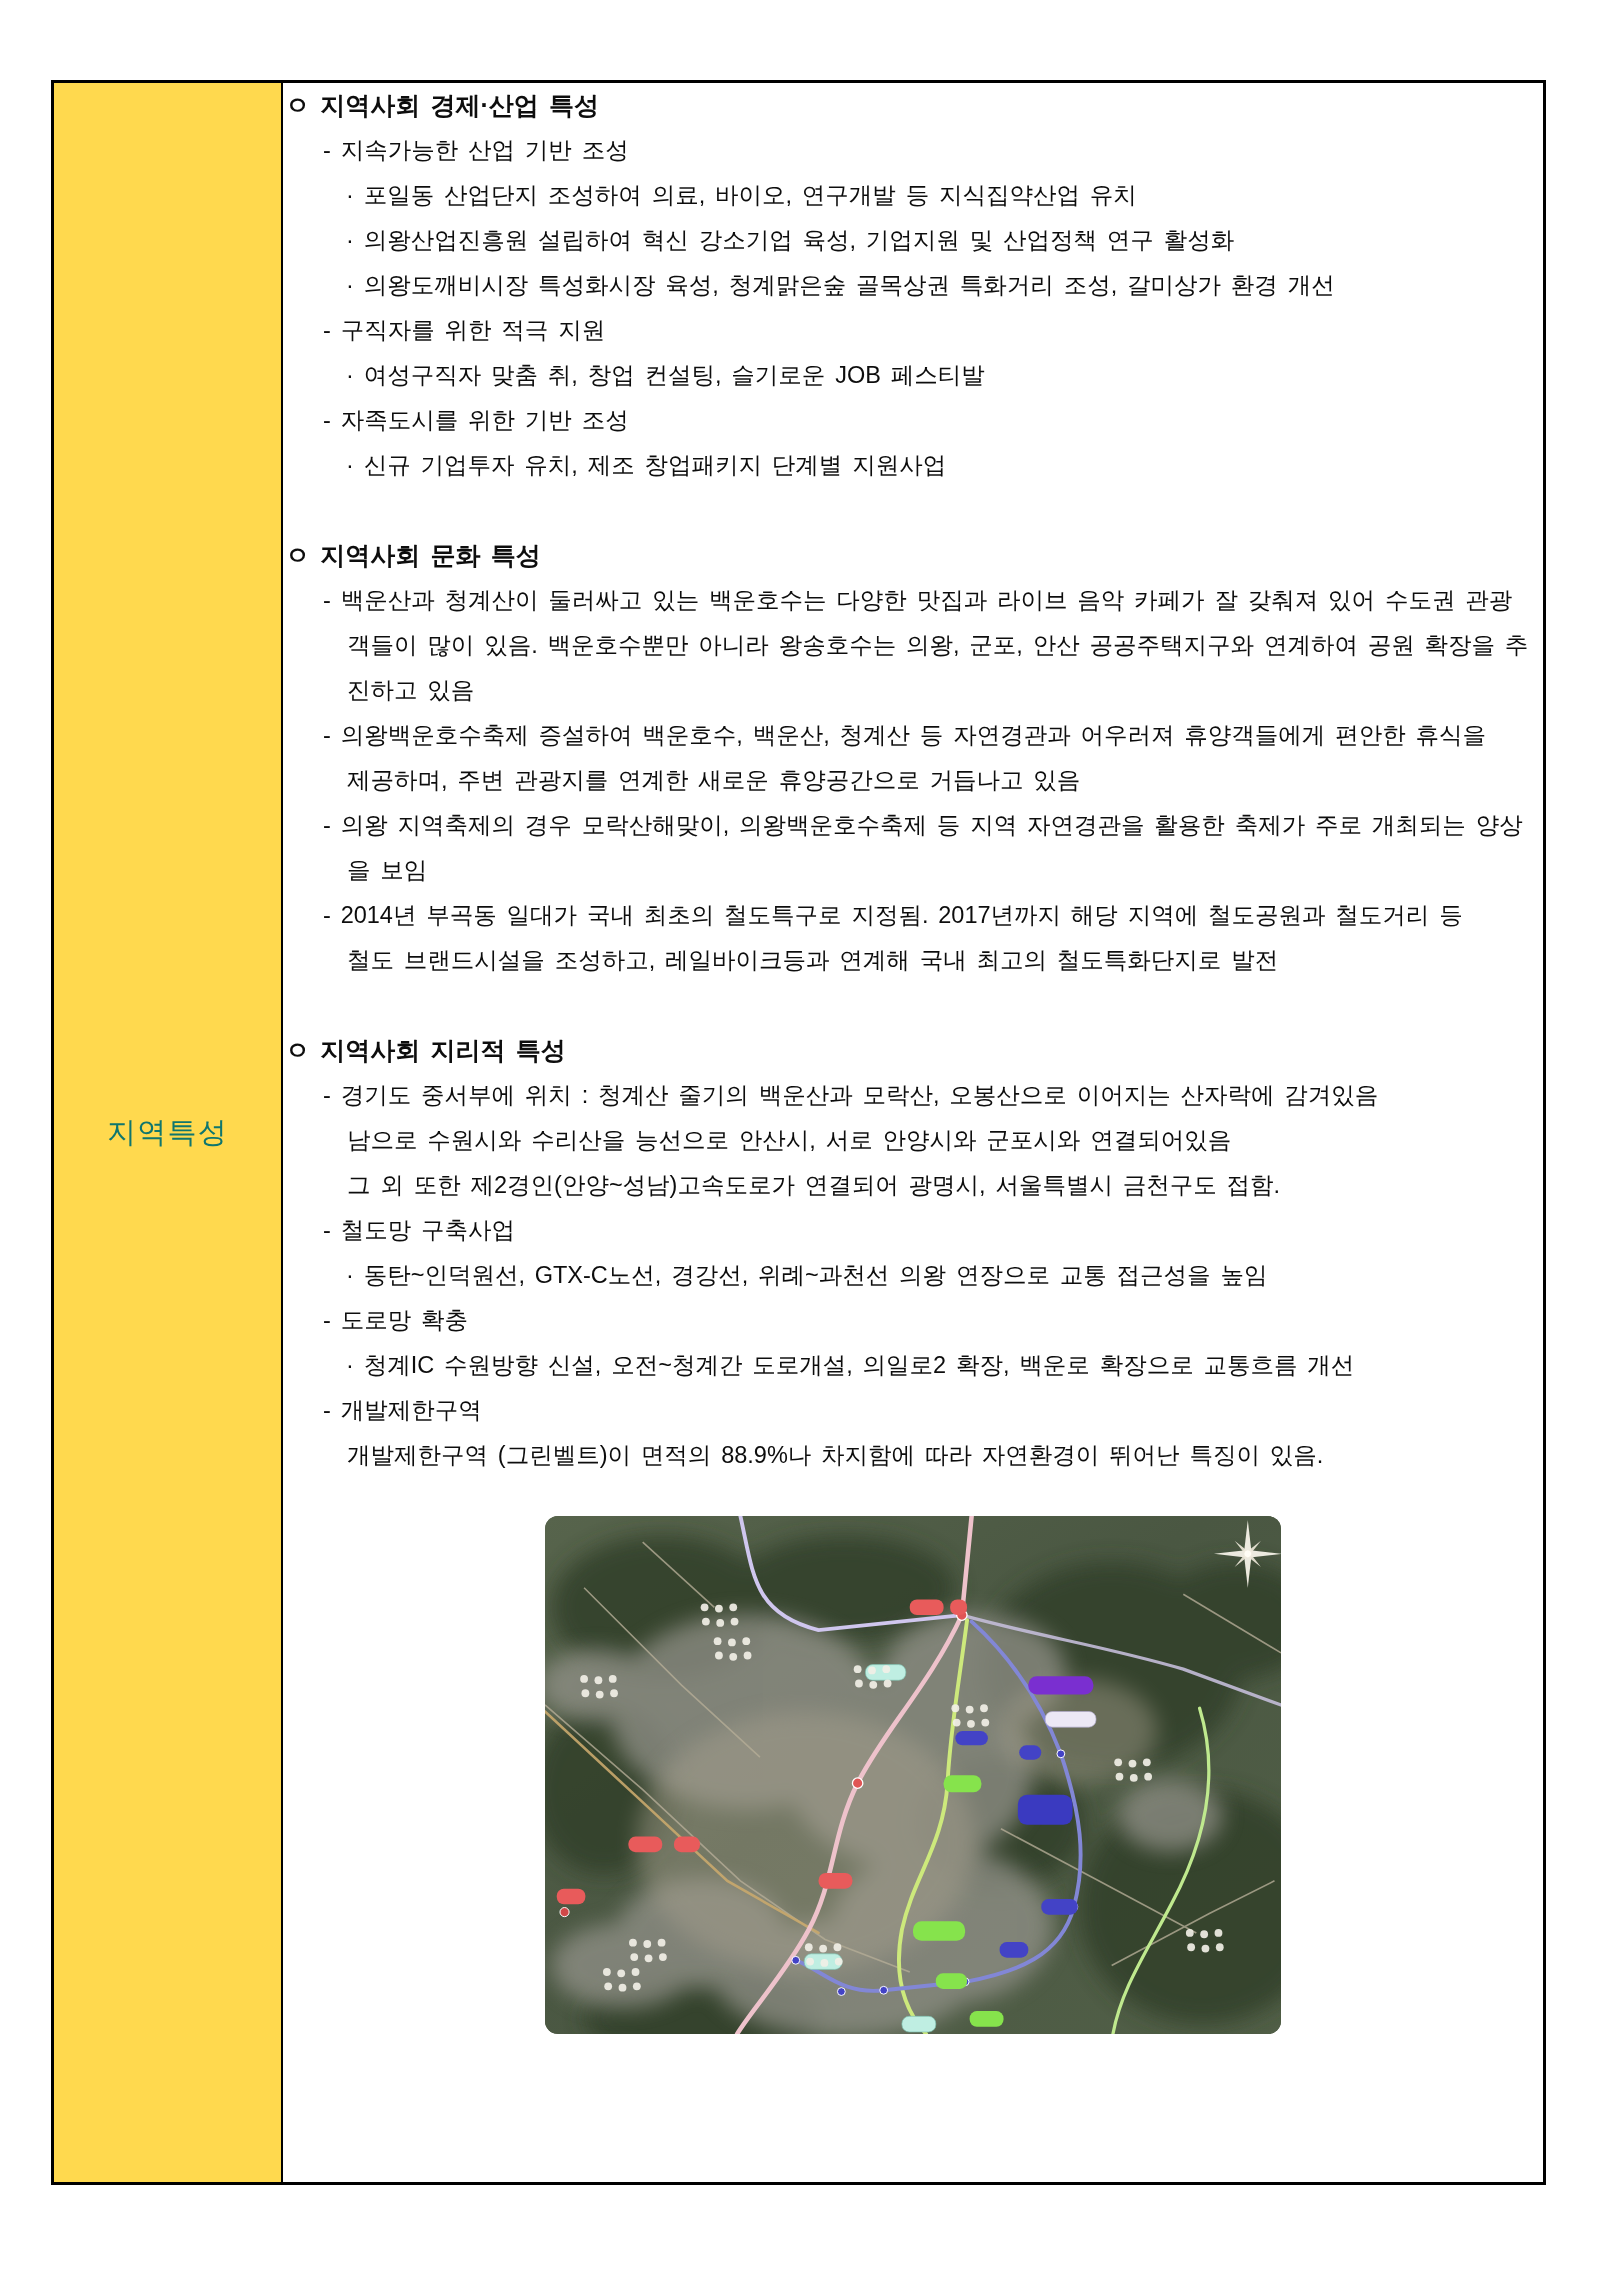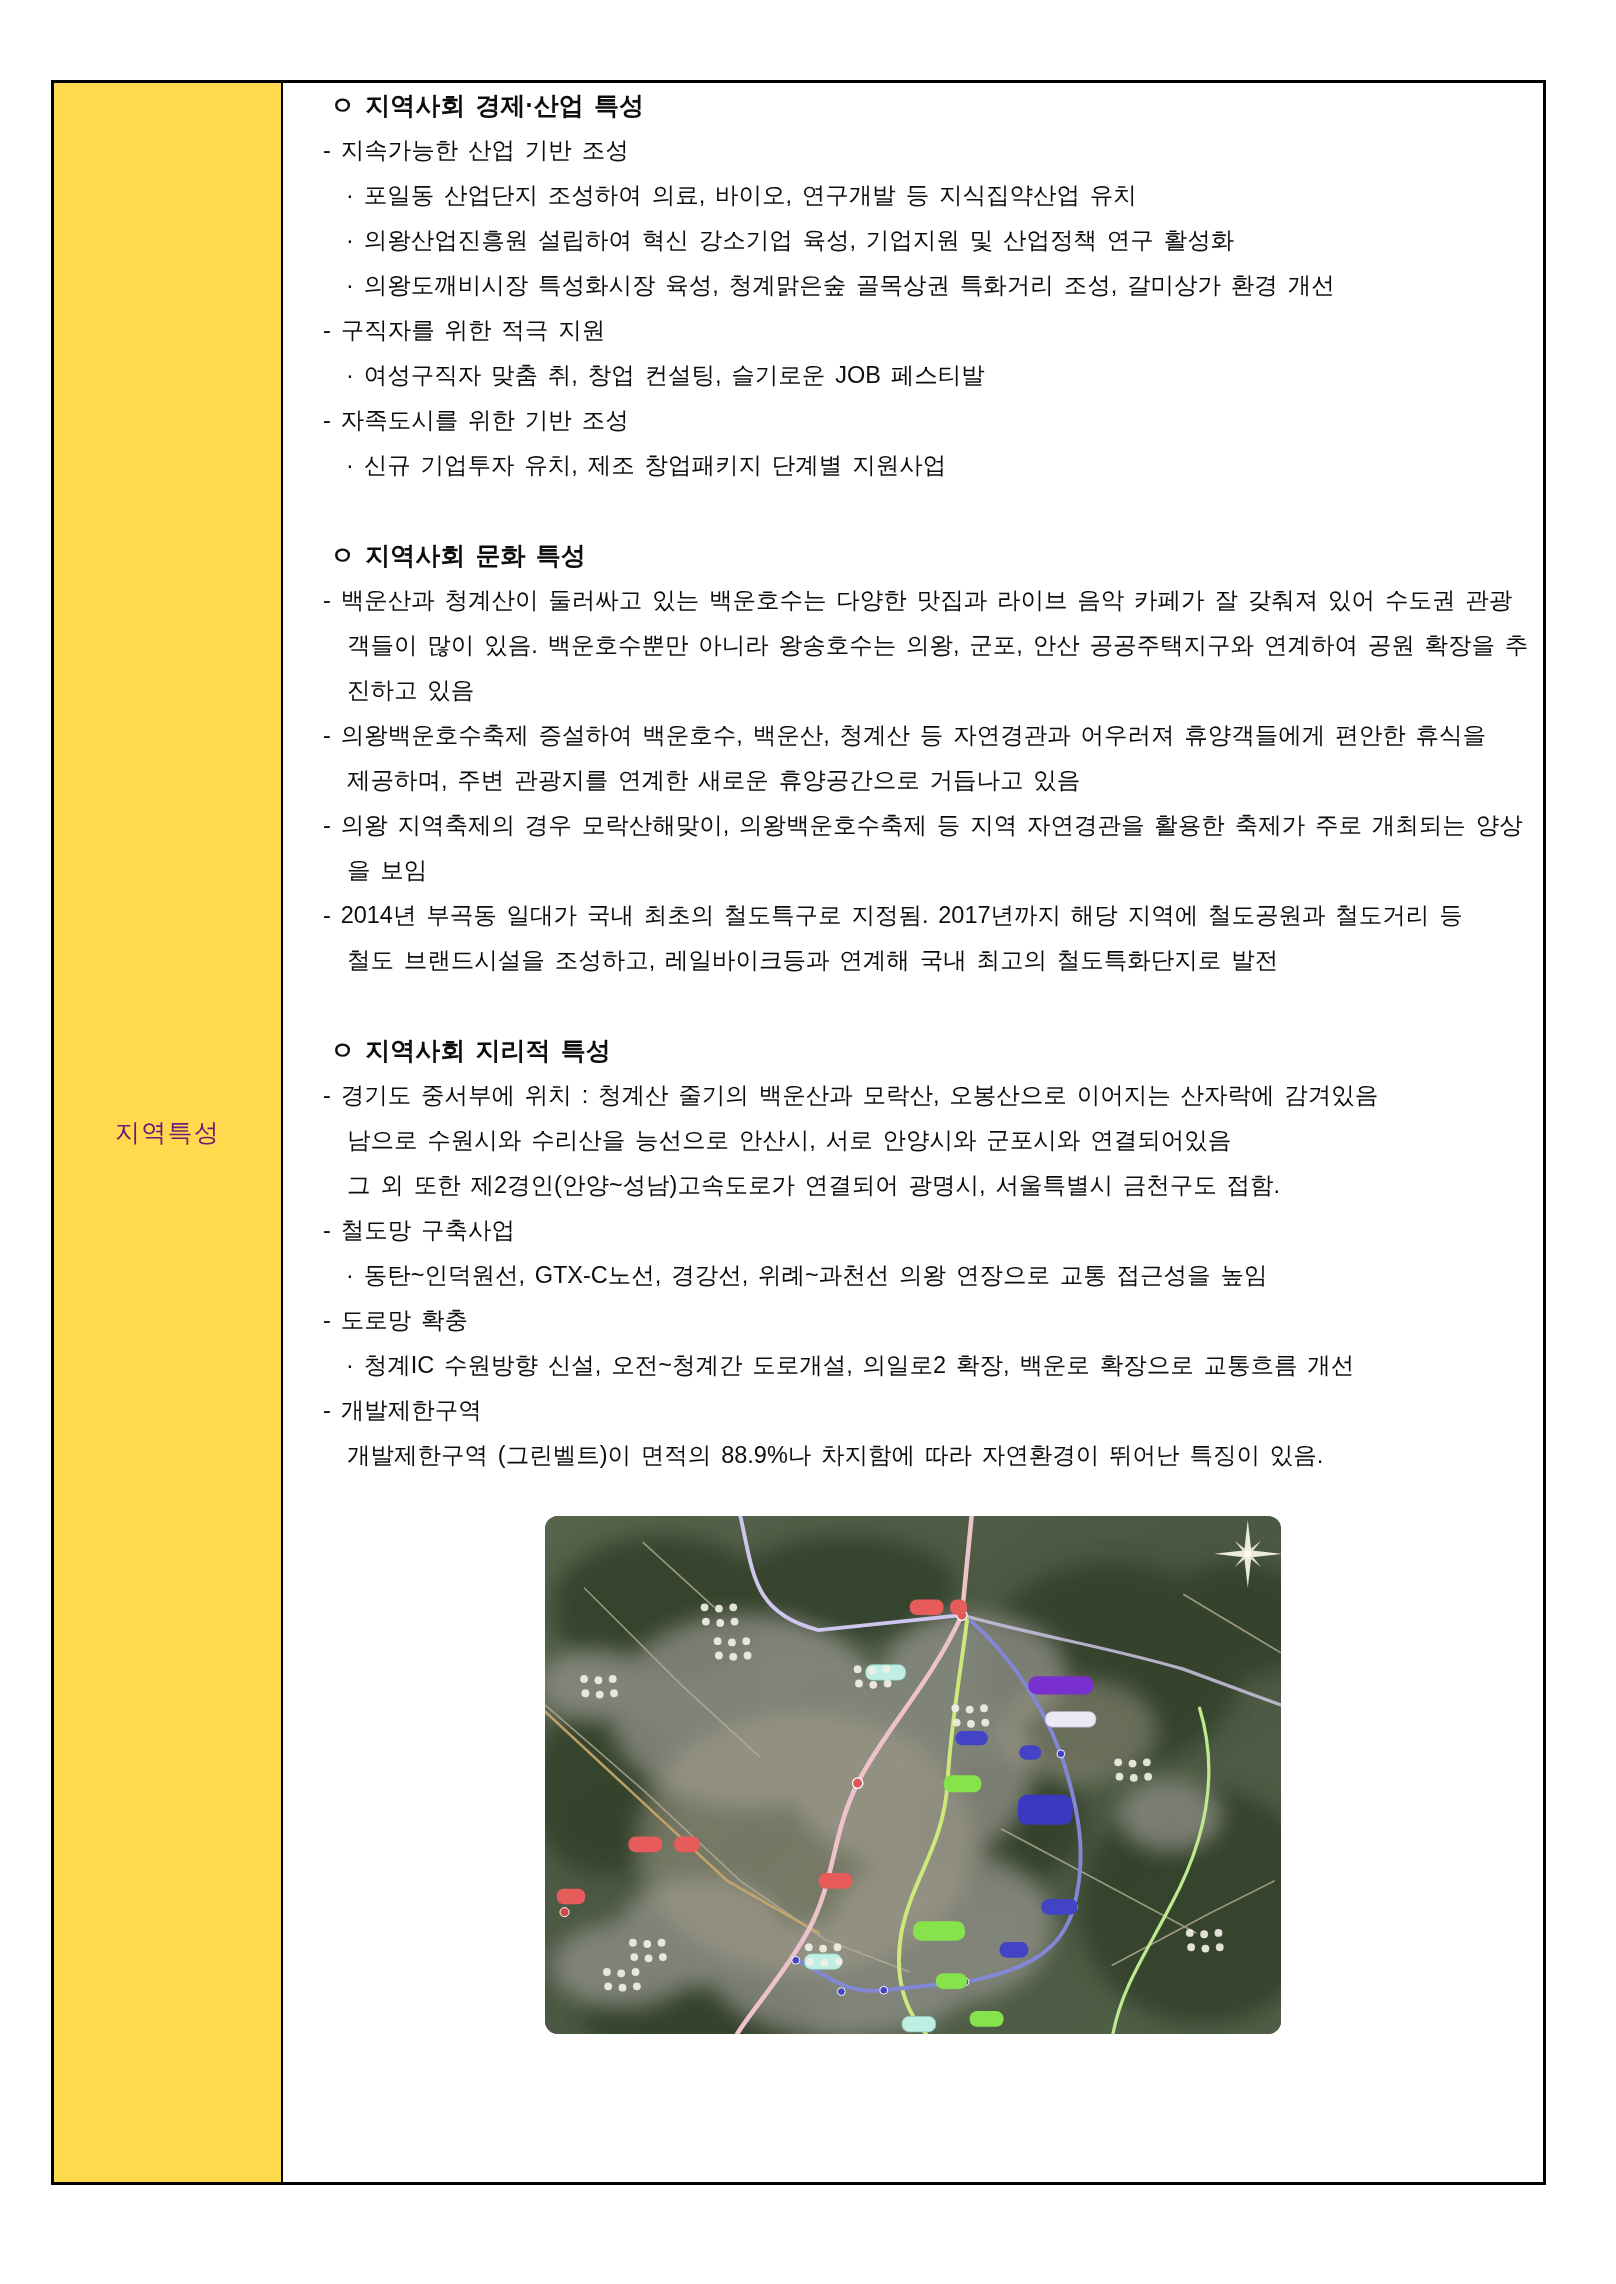--- a/index.html
+++ b/index.html
@@ -8,27 +8,27 @@
     font-family:"Liberation Sans","DejaVu Sans",sans-serif; color:#111;
   }
   .region-table {
     position:absolute; left:51px; top:80px; width:1495px; height:2105px;
     border:3.3px solid #000; box-sizing:border-box; display:flex; background:#fff;
   }
   .cell-left {
     width:227px; flex:none; background:#ffd94e; border-right:2.6px solid #000;
     display:flex; align-items:center; justify-content:center;
   }
-  .row-header-label { font-size:25px; letter-spacing:1.3px; color:#701a75; }
+  .row-header-label { font-size:29px; letter-spacing:1.3px; color:#0f766e; }
   .cell-right { flex:1; overflow:hidden; }
   .ln {
     height:45px; line-height:45px; font-size:23.5px; white-space:nowrap;
     word-spacing:3.3px; color:#0d0d0d;
   }
-  .ln-h    { padding-left:2px; font-weight:bold; font-size:25px;margin-left:45px; }
+  .ln-h    { padding-left:2px; font-weight:bold; font-size:25px; }
   .ln-dash { padding-left:40px; }
   .ln-dot  { padding-left:63px; }
   .ln-cont { padding-left:64px; }
   .ln-blank{ }
   .map-wrap {
     width:736px; height:518px; margin:38px auto 0 auto;
     border-radius:13px; overflow:hidden; position:relative; background:#4d5a43;
   }
   .map-wrap svg { display:block; width:100%; height:100%; }
 </style>

